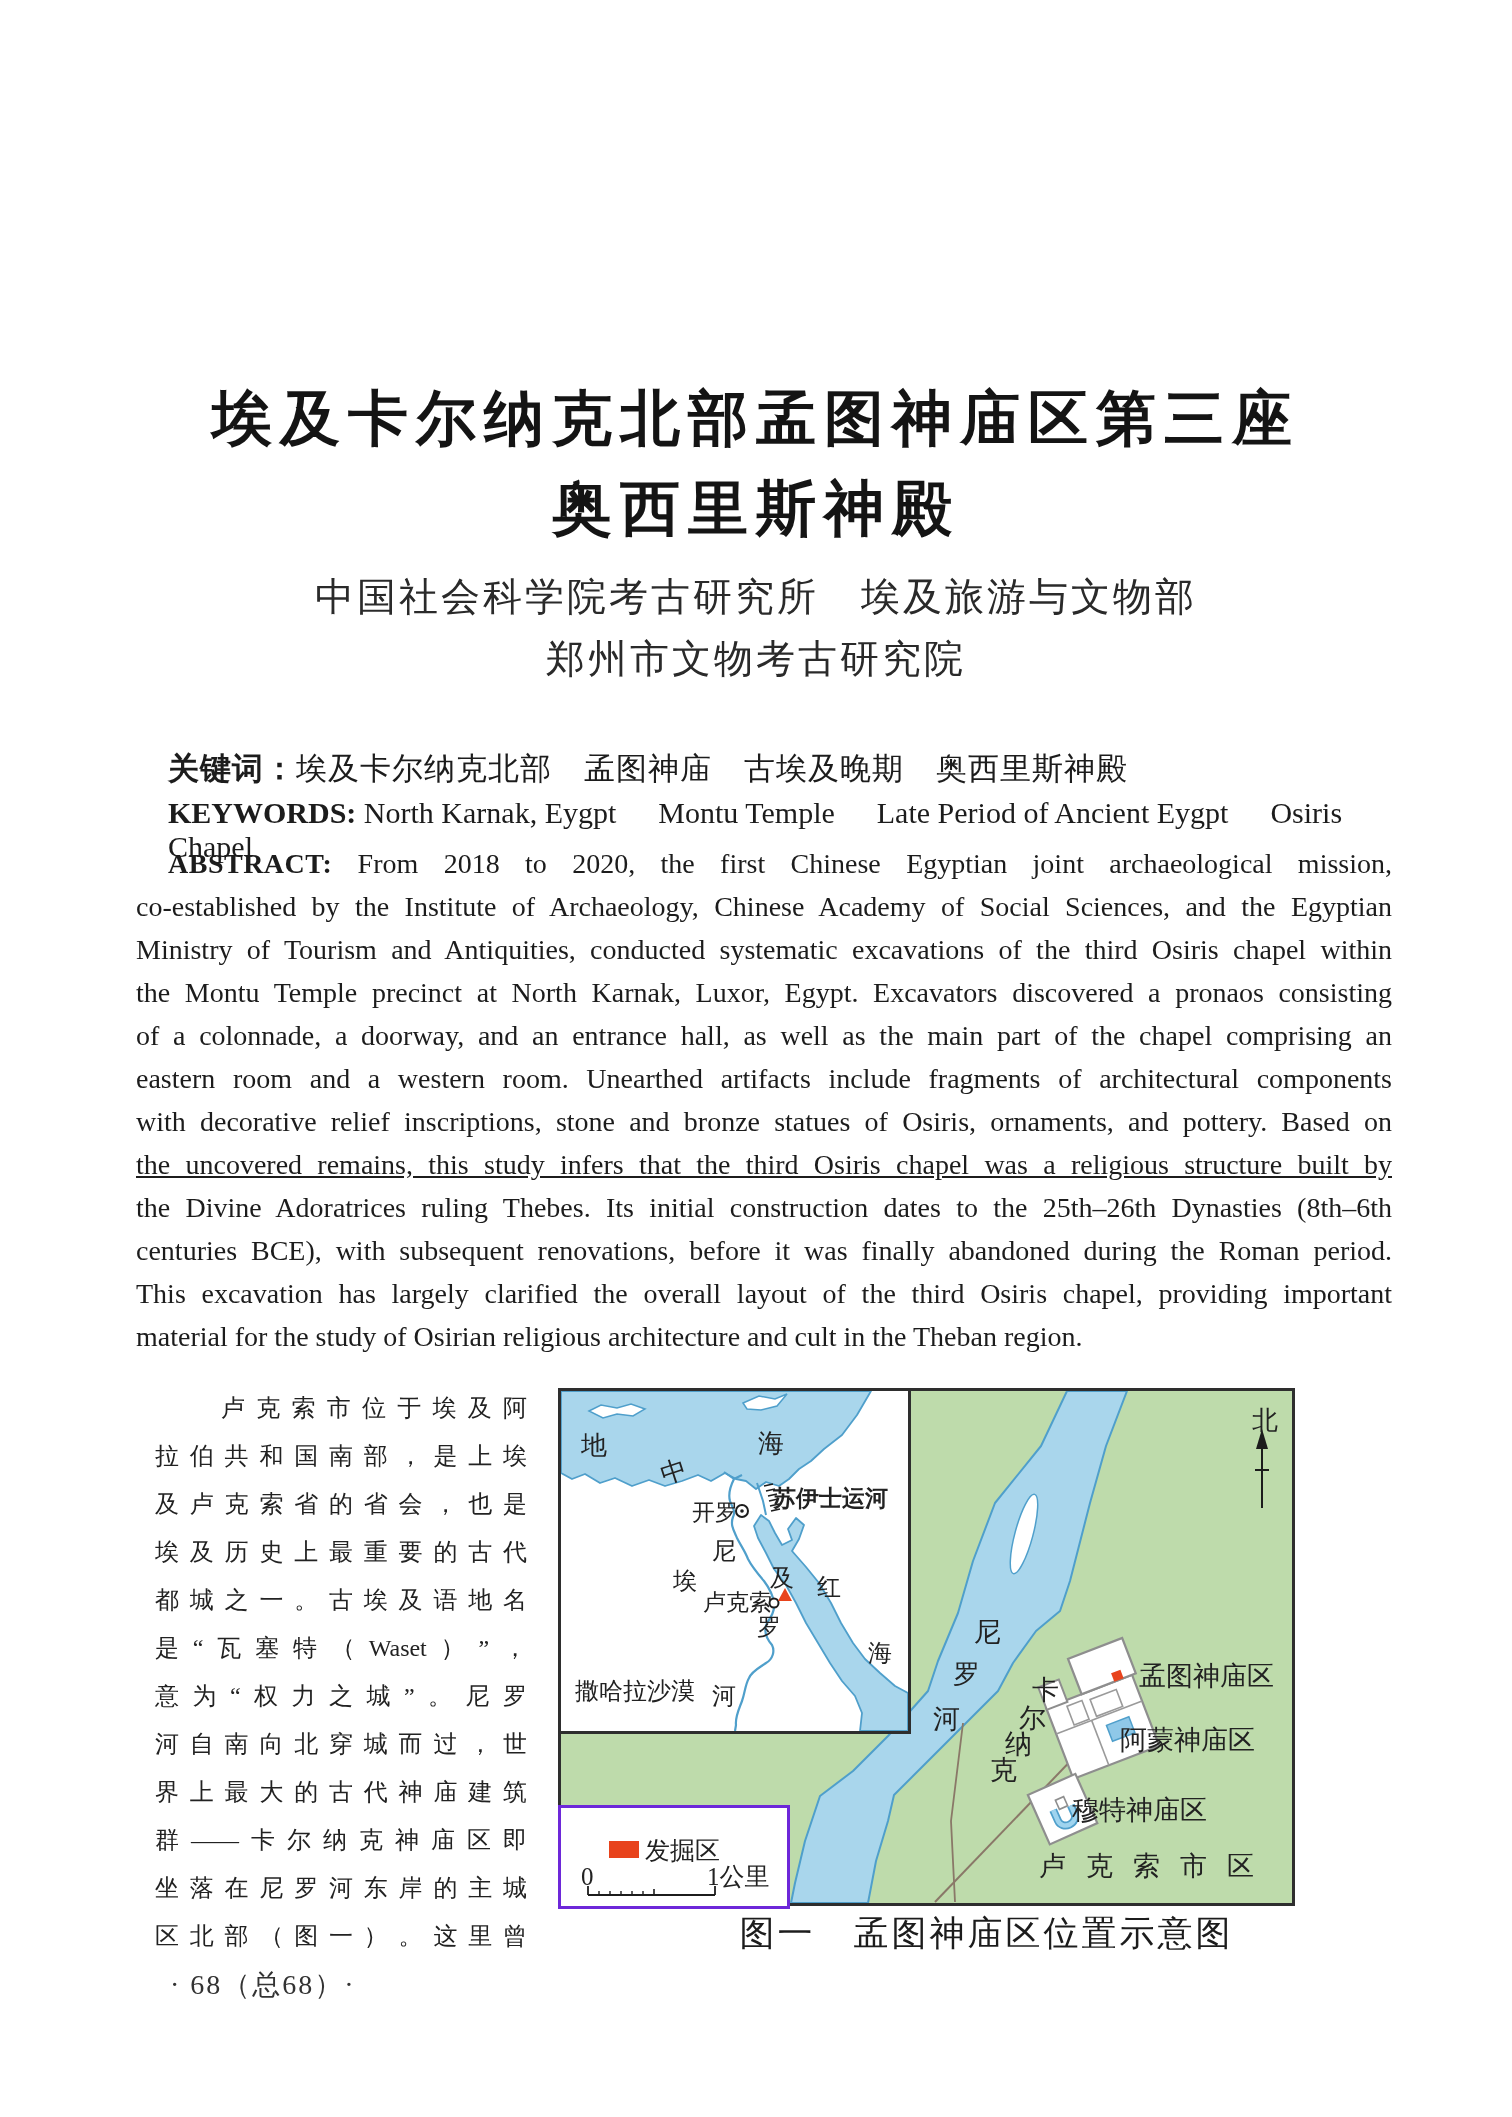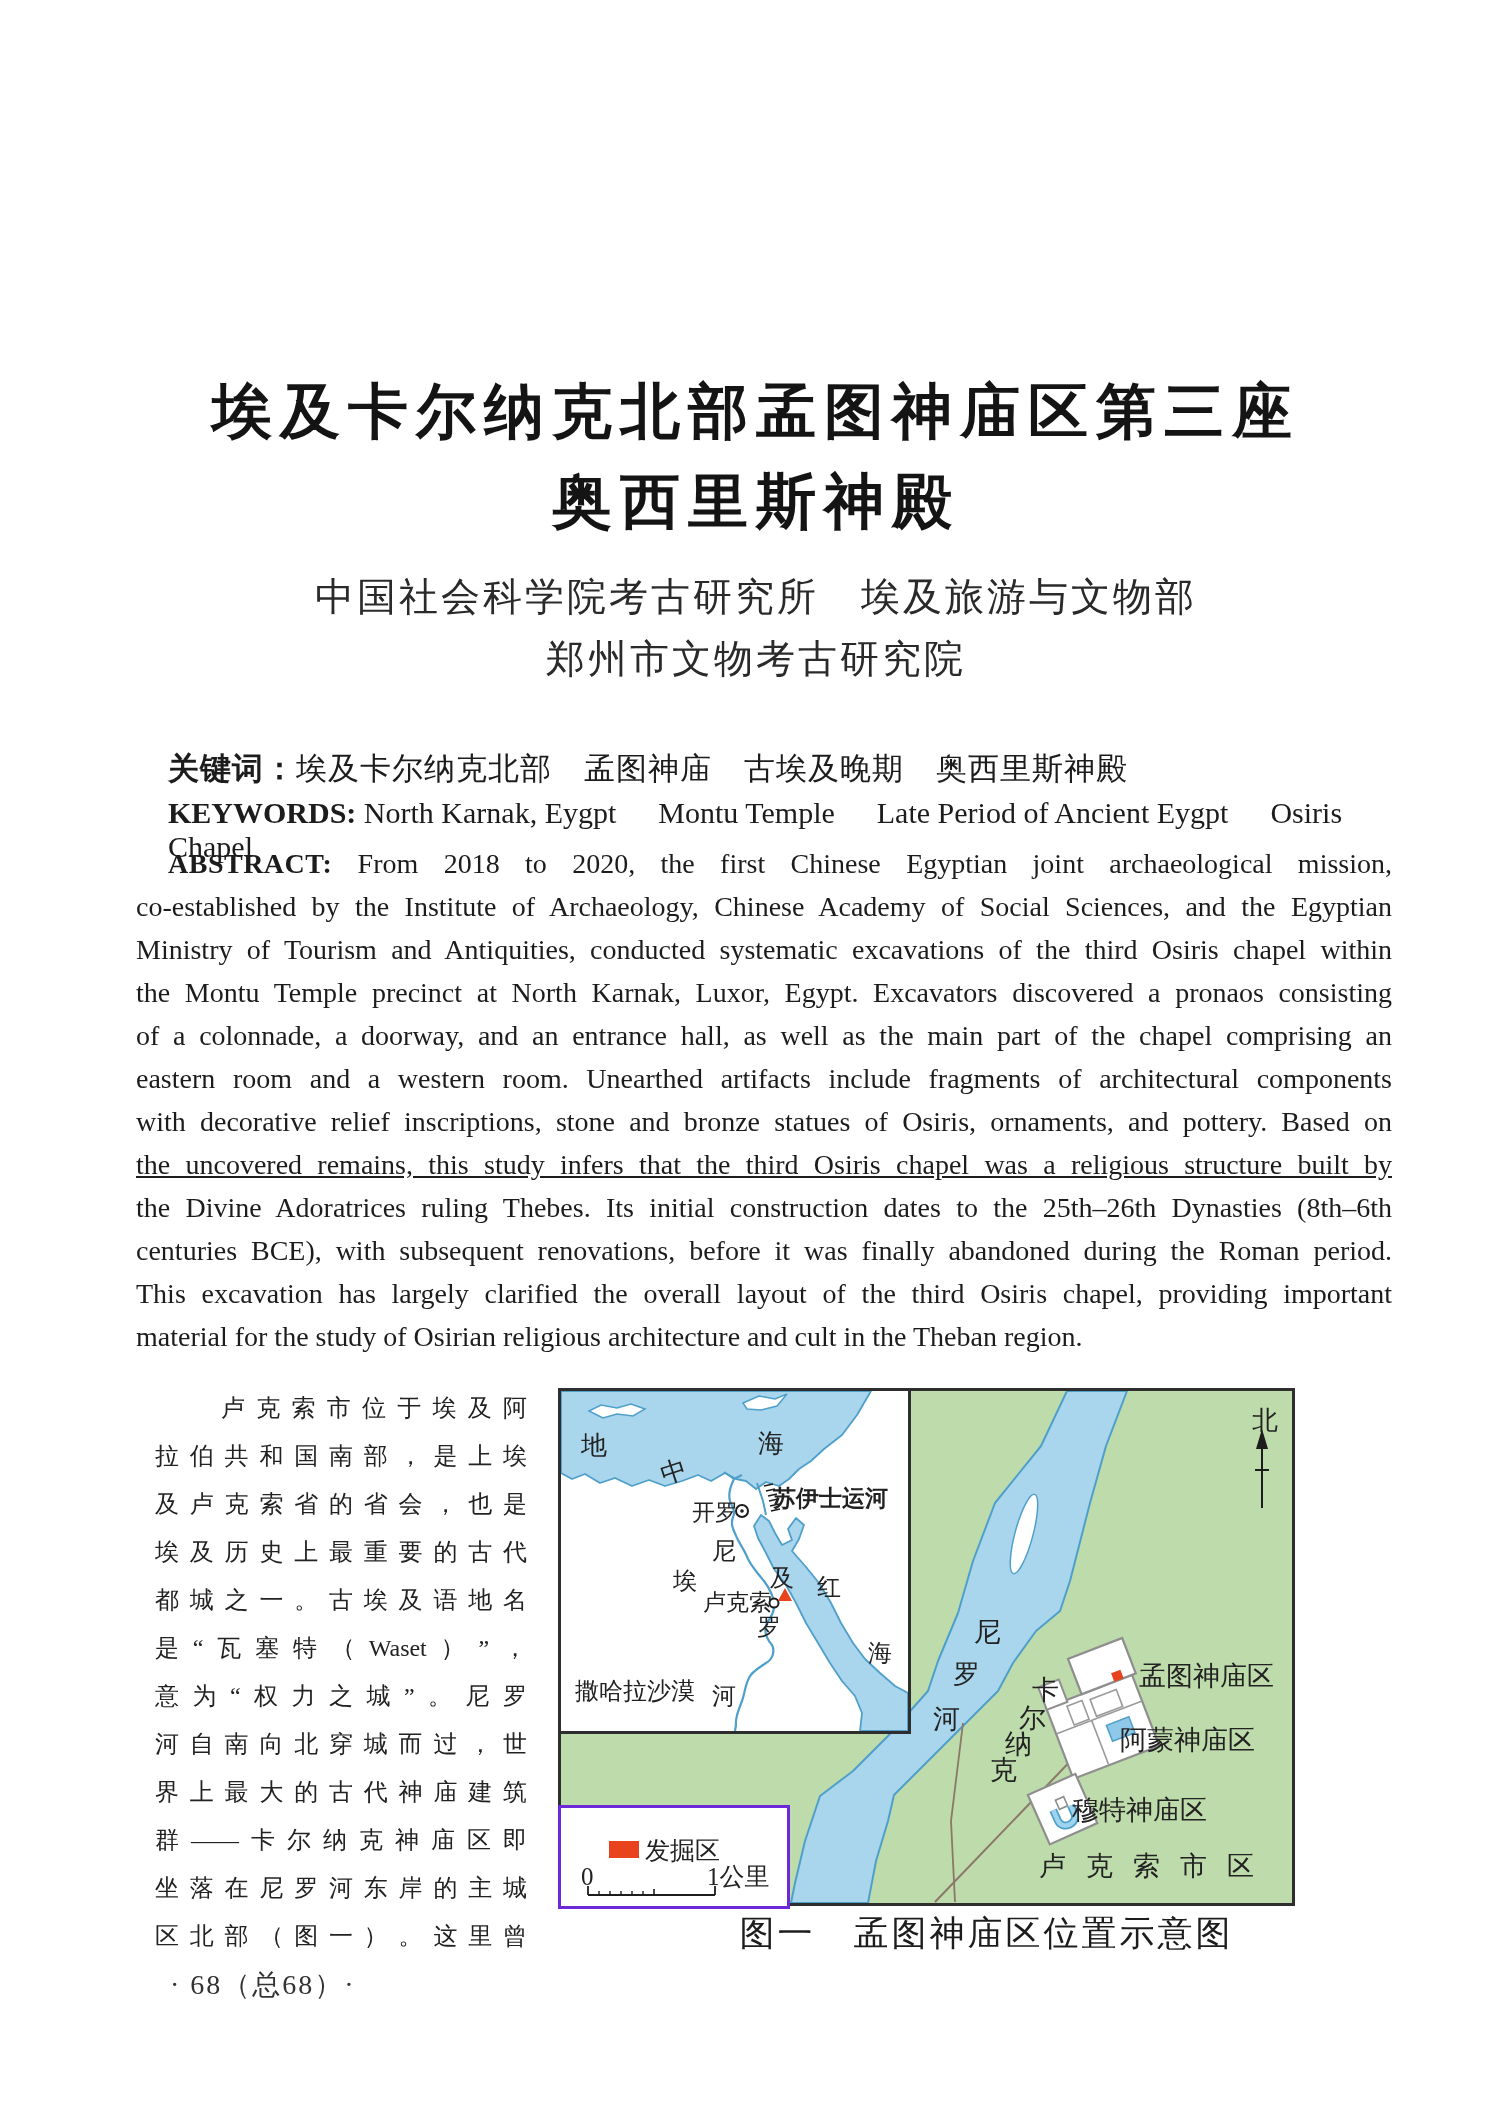--- a/index.html
+++ b/index.html
@@ -1,21 +1,21 @@
 <!DOCTYPE html>
 <html><head>
 <meta charset="utf-8">
 <style>
   html,body{margin:0;padding:0;background:#fff;}
   #page{position:relative;width:1512px;height:2117px;background:#ffffff;overflow:hidden;
         font-family:"Liberation Serif","DejaVu Serif",serif;color:#1c1c1c;}
   .abs{position:absolute;}
   
   .title-line{left:0;width:1512px;text-align:center;font-weight:700;font-size:60px;
-              letter-spacing:8px;color:#141414;}
+              letter-spacing:8px;color:#141414;margin-top:7px;}
   
   .author-line{left:0;width:1512px;text-align:center;font-size:39px;letter-spacing:3px;color:#2a2a2a;}
   
   .col{left:136px;width:1256px;}
   .kw-cn{font-size:31px;letter-spacing:1px;}
   .kw-cn b,.kw-en b{font-weight:700;}
   .kw-en{font-size:30px;}
   .kw-en .kwi{margin-right:42px;}
   .ab-line{left:136px;width:1256px;height:43px;font-size:28px;line-height:43px;
            text-align:justify;text-align-last:justify;white-space:nowrap;}

